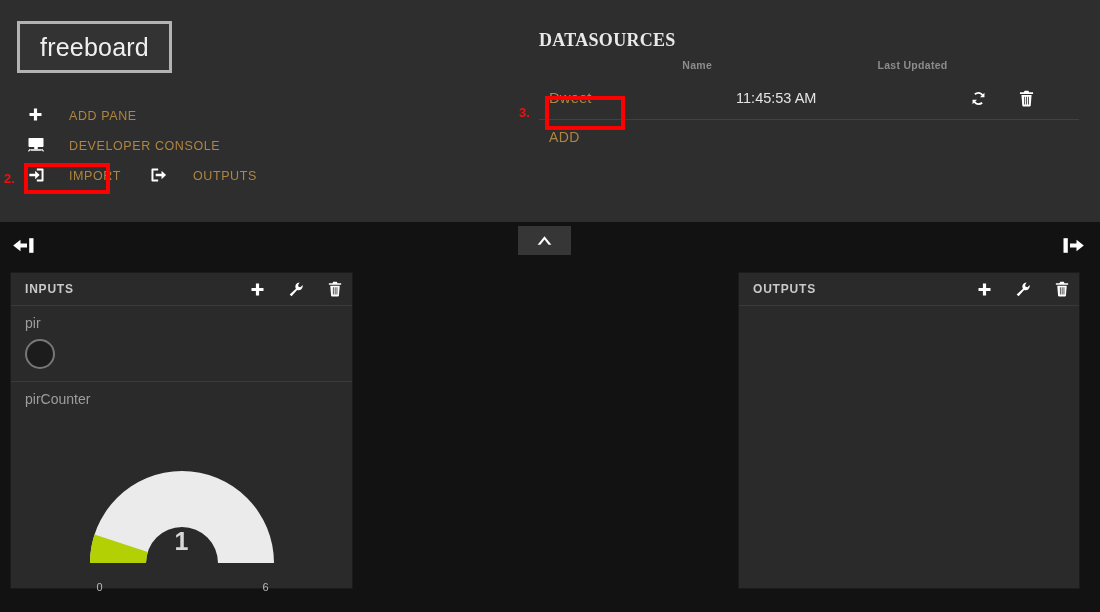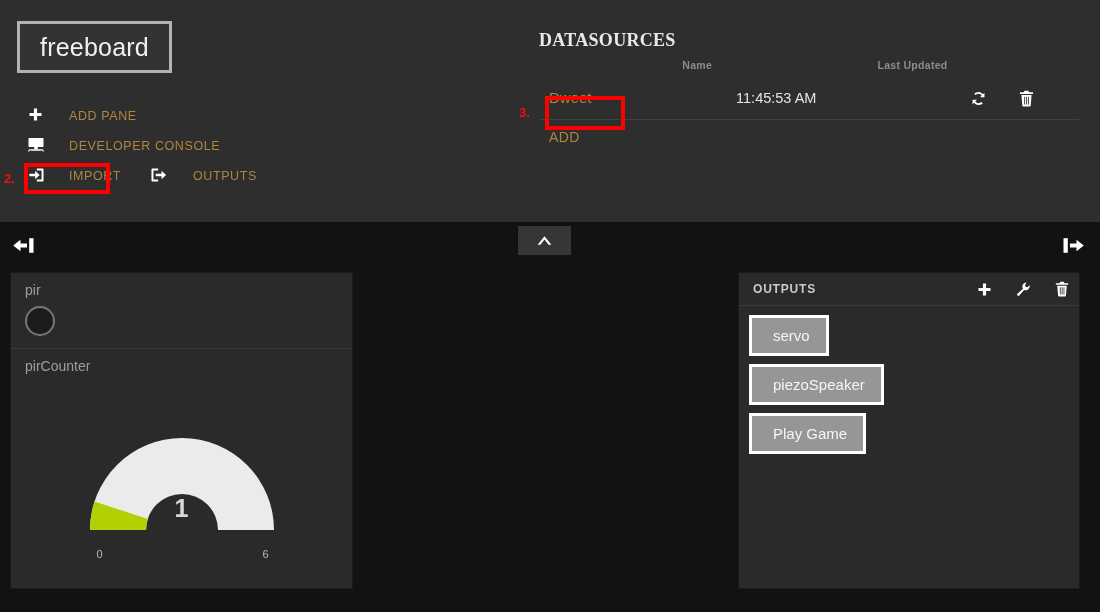--- a/index.html
+++ b/index.html
@@ -408,20 +408,41 @@
 
   <div class="collapse-tab">
     <span>
       <svg width="17" height="11" viewBox="0 0 17 11">
         <path fill="#ffffff" d="M8.5 1.2 L15.4 9.8 L12.6 9.8 L8.5 4.6 L4.4 9.8 L1.6 9.8 Z"></path>
       </svg>
     </span>
   </div>
 
   <div class="pane pane-inputs">
+    <div class="pane-head">
+      <span class="pane-title">INPUTS</span>
+      <div class="pane-tools">
+        <span class="ic">
+          <svg width="15" height="15" viewBox="0 0 16 16">
+              <path fill="currentColor" d="M6.3 1.6h3.4v4.7h4.7v3.4H9.7v4.7H6.3V9.7H1.6V6.3h4.7z"></path>
+            </svg>
+        </span>
+        <span class="ic">
+          <svg width="15" height="15" viewBox="0 0 16 16">
+            <path fill="currentColor" d="M11.3 0.4a4.6 4.6 0 0 0-3.9 6.9L0.7 13.3l2 2 6-6.7a4.6 4.6 0 0 0 5.9-5.4l-2.4 2.4-2-0.5-0.5-2z"></path>
+          </svg>
+        </span>
+        <span class="ic">
+          <svg width="14" height="16" viewBox="0 0 16 18">
+            <path fill="currentColor" d="M6 0.8h4l0.9 1.5H15v1.9H1V2.3h4.1z"></path>
+            <path fill="currentColor" d="M2.6 5.2h10.8l-0.9 11.2a1.2 1.2 0 0 1-1.2 1.1H4.7a1.2 1.2 0 0 1-1.2-1.1zM5.6 7.1v8.3h0.9V7.1zm2.1 0v8.3h0.9V7.1zm2.1 0v8.3h0.9V7.1z"></path>
+          </svg>
+        </span>
+      </div>
+    </div>
 
     <div class="widget">
       <div class="widget-title">pir</div>
       <div class="led"></div>
     </div>
 
     <div class="widget">
       <div class="widget-title">pirCounter</div>
       <div class="gauge-area">
         <div class="gauge-holder">
@@ -455,26 +476,15 @@
         </span>
         <span class="ic">
           <svg width="14" height="16" viewBox="0 0 16 18">
             <path fill="currentColor" d="M6 0.8h4l0.9 1.5H15v1.9H1V2.3h4.1z"></path>
             <path fill="currentColor" d="M2.6 5.2h10.8l-0.9 11.2a1.2 1.2 0 0 1-1.2 1.1H4.7a1.2 1.2 0 0 1-1.2-1.1zM5.6 7.1v8.3h0.9V7.1zm2.1 0v8.3h0.9V7.1zm2.1 0v8.3h0.9V7.1z"></path>
           </svg>
         </span>
       </div>
     </div>
 
-    <div class="out-list">
-      <div class="out-row">
-        <span class="out-btn">servo</span>
-      </div>
-      <div class="out-row">
-        <span class="out-btn">piezoSpeaker</span>
-      </div>
-      <div class="out-row">
-        <span class="out-btn">Play Game</span>
-      </div>
-    </div>
   </div>
 
 </div>
 
 </body></html>

